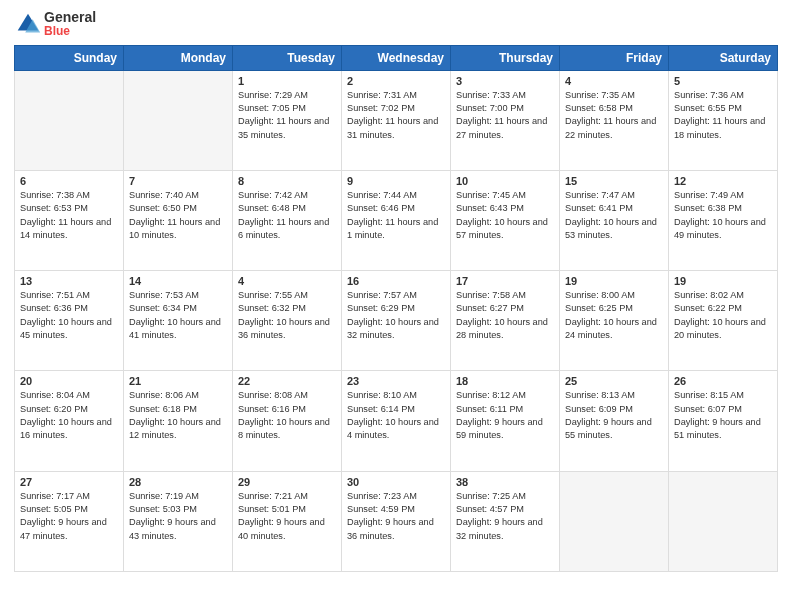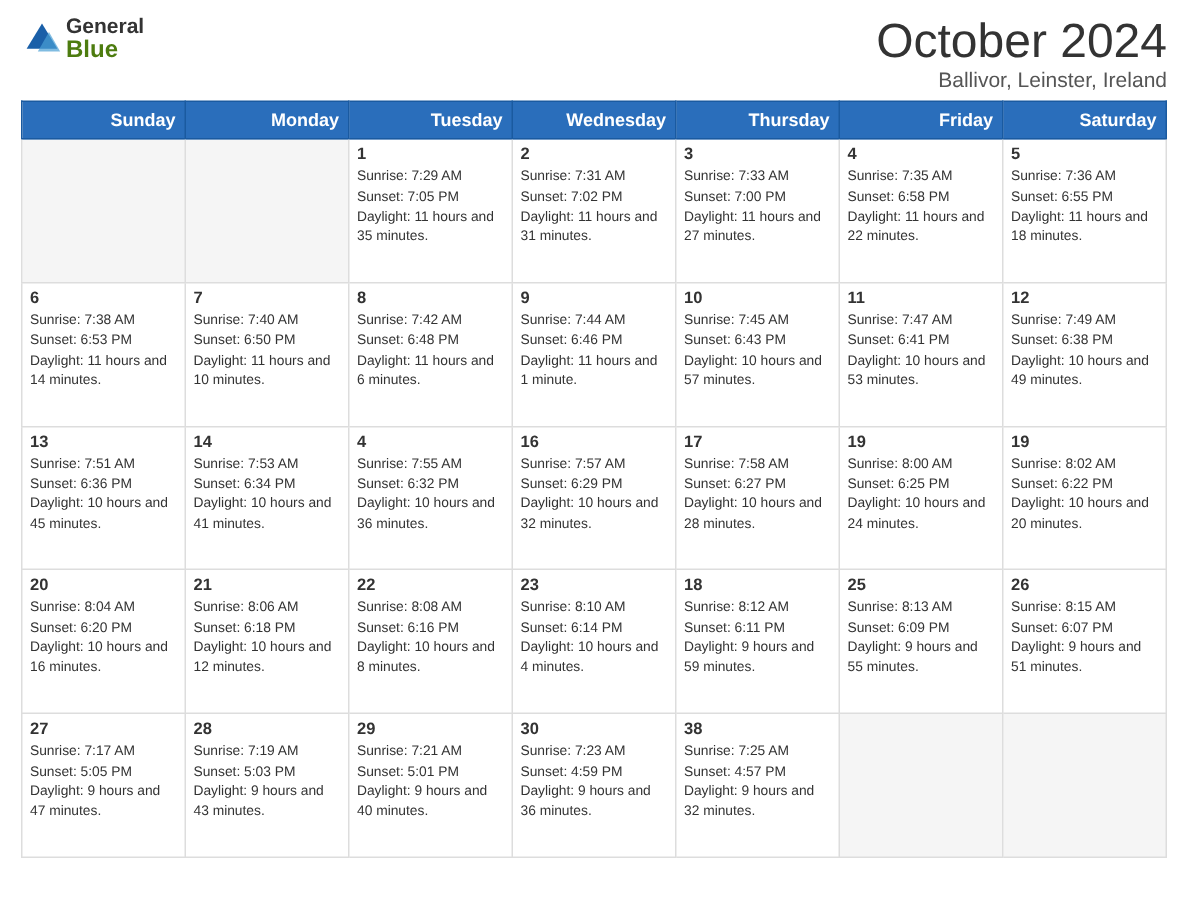--- a/index.html
+++ b/index.html
@@ -32,23 +32,23 @@
       display: flex;
       flex-direction: column;
       line-height: 1.1;
     }
     .logo-general {
       font-size: 14px;
       font-weight: bold;
       color: #333;
     }
     .logo-blue {
-      font-size: 16px;
-      font-weight: bold;
-      color: #4d7c0f;
+      font-size: 12px;
+      font-weight: bold;
+      color: #ef4444;
     }
     .logo-icon {
       width: 28px;
       height: 28px;
     }
     .title-block {
       text-align: right;
     }
     .title-month {
       font-size: 32px;
@@ -111,24 +111,20 @@
     <div class="logo">
       <svg class="logo-icon" viewBox="0 0 30 30">
         <polygon points="15,4 26,22 4,22" fill="#1a5fa8"></polygon>
         <polygon points="20,10 28,24 12,24" fill="#4a9fd4" opacity="0.7"></polygon>
       </svg>
       <div class="logo-text">
         <span class="logo-general">General</span>
         <span class="logo-blue">Blue</span>
       </div>
     </div>
-    <div class="title-block">
-      <div class="title-month">October 2024</div>
-      <div class="title-location">Ballivor, Leinster, Ireland</div>
-    </div>
   </div>
 
   <table class="calendar">
     <thead>
       <tr>
       <th>Sunday</th>
           <th>Monday</th>
           <th>Tuesday</th>
           <th>Wednesday</th>
           <th>Thursday</th>
@@ -176,21 +172,21 @@
           </td>
           <td>
             <span class="day-number">9</span>
             <div class="day-info">Sunrise: 7:44 AM<br>Sunset: 6:46 PM<br>Daylight: 11 hours and 1 minute.</div>
           </td>
           <td>
             <span class="day-number">10</span>
             <div class="day-info">Sunrise: 7:45 AM<br>Sunset: 6:43 PM<br>Daylight: 10 hours and 57 minutes.</div>
           </td>
           <td>
-            <span class="day-number">11</span>
+            <span class="day-number">15</span>
             <div class="day-info">Sunrise: 7:47 AM<br>Sunset: 6:41 PM<br>Daylight: 10 hours and 53 minutes.</div>
           </td>
           <td>
             <span class="day-number">12</span>
             <div class="day-info">Sunrise: 7:49 AM<br>Sunset: 6:38 PM<br>Daylight: 10 hours and 49 minutes.</div>
           </td>
         </tr>
         <tr>
           <td>
             <span class="day-number">13</span>

